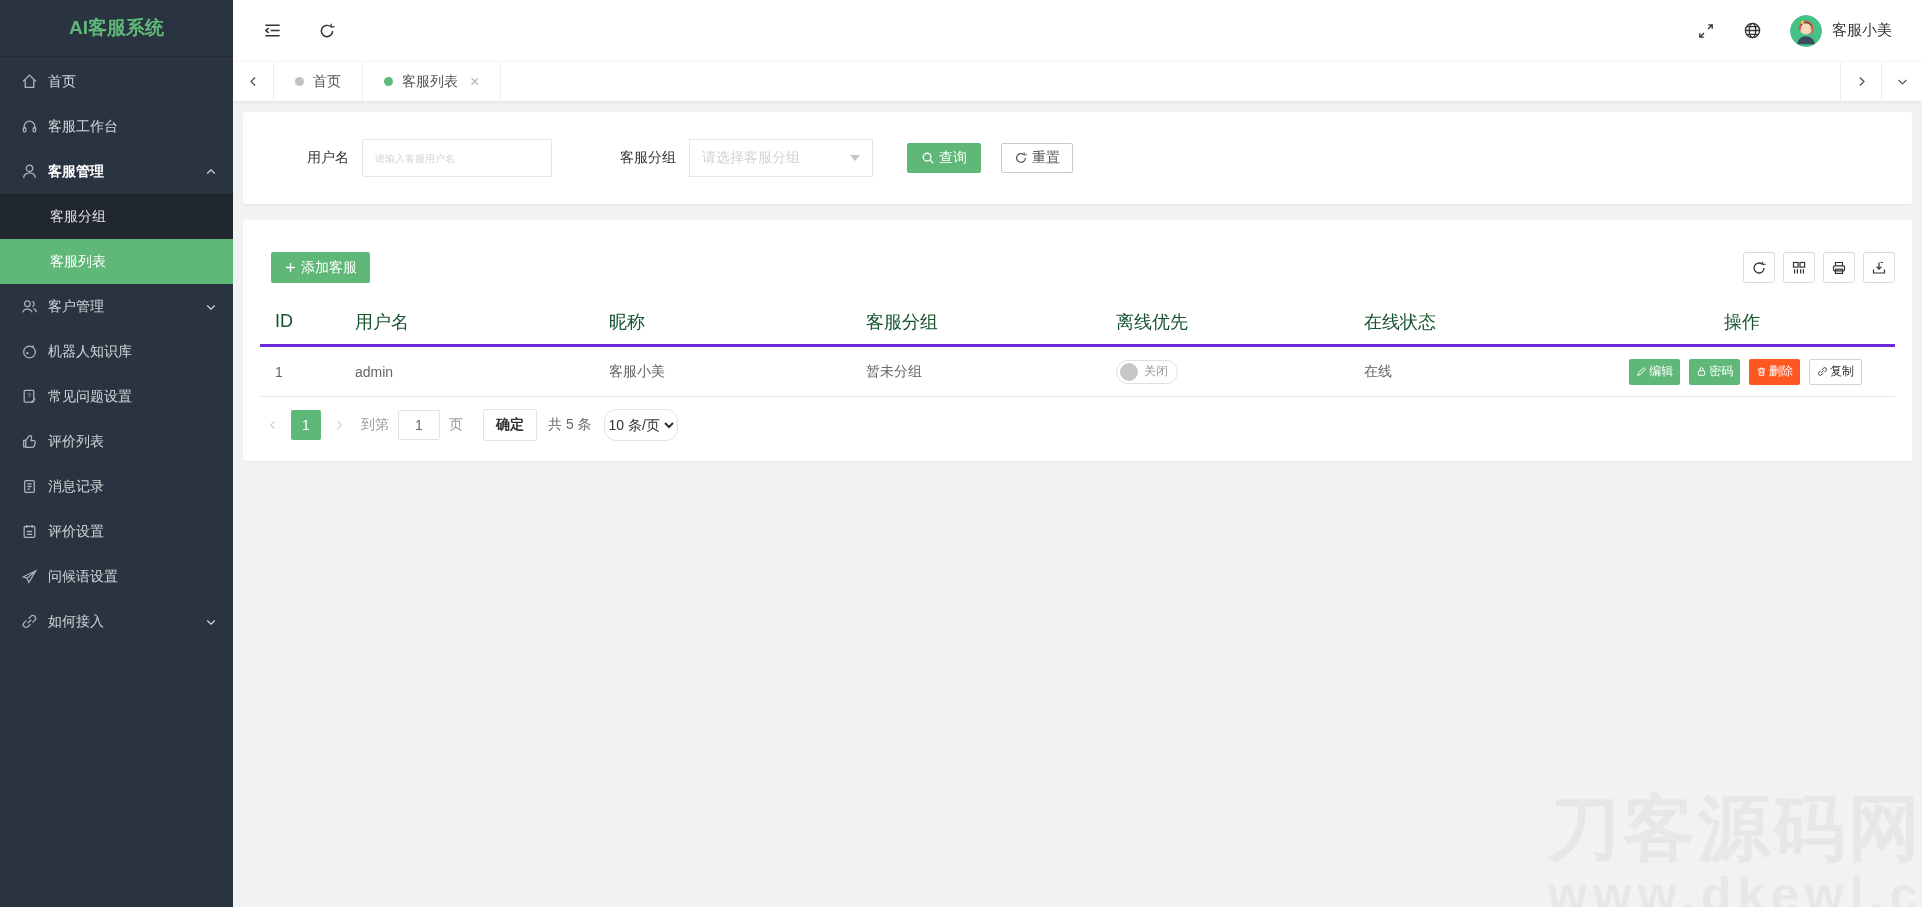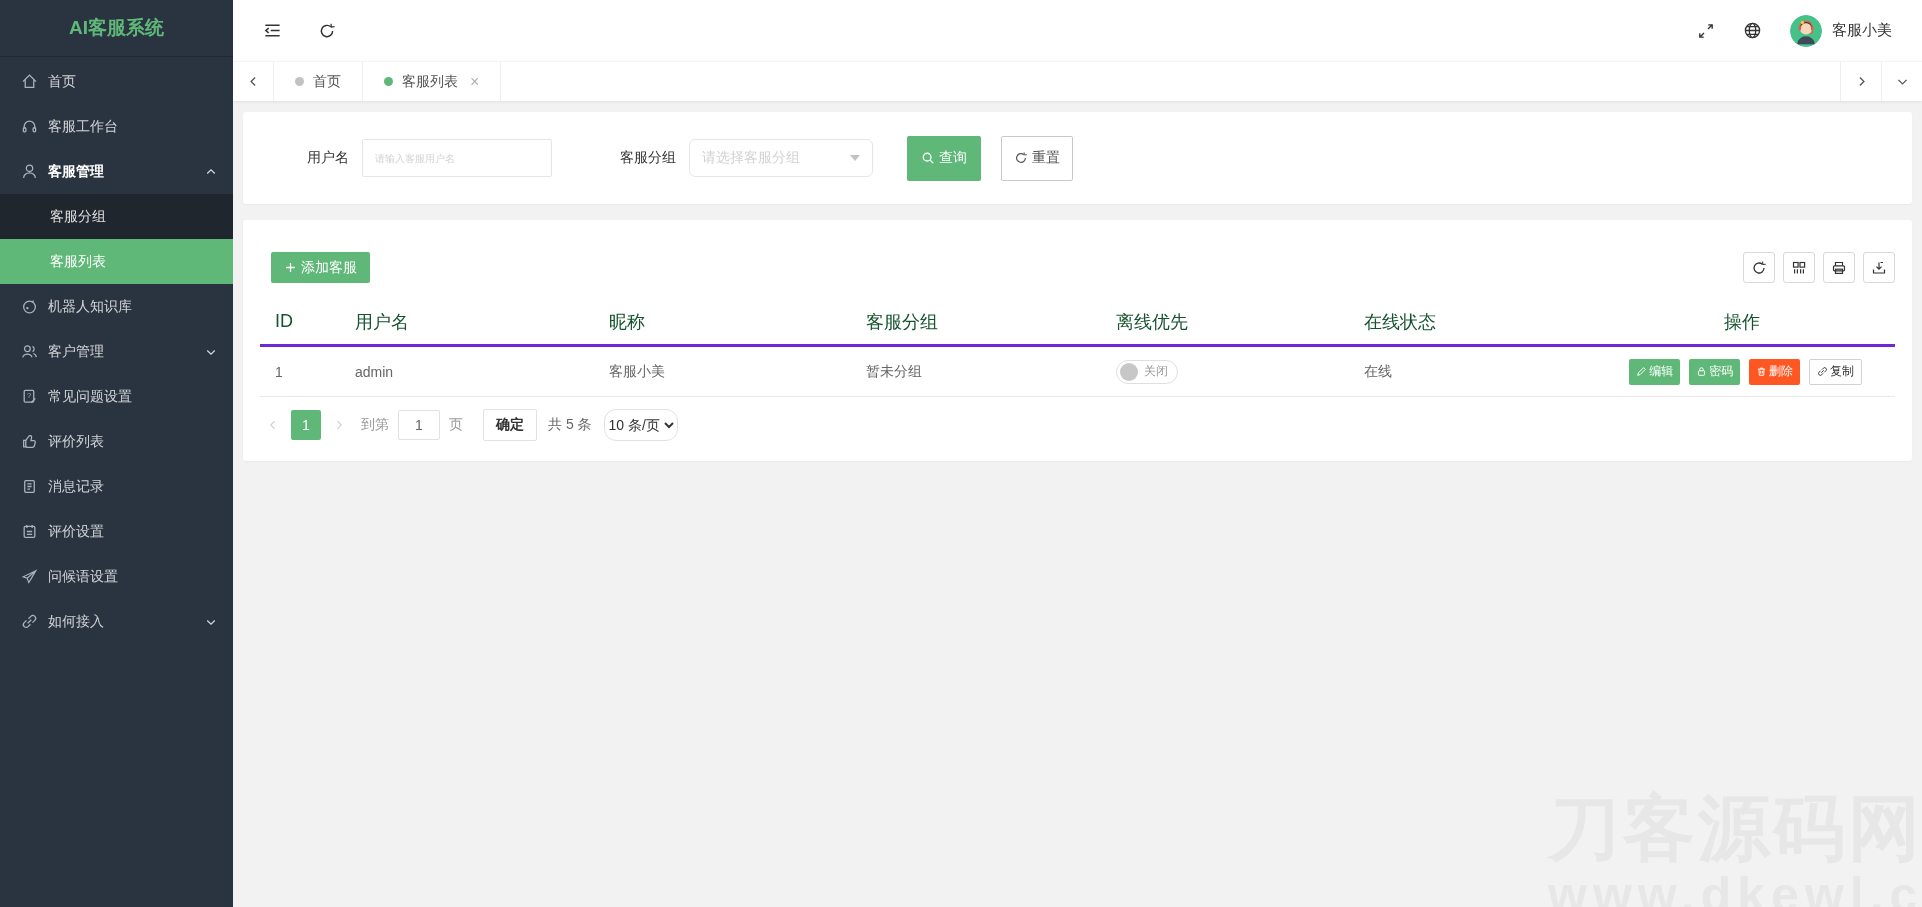--- a/index.html
+++ b/index.html
@@ -46,25 +46,25 @@
 
   
   .content{position:absolute;left:233px;top:100px;right:0;bottom:0;padding:12px 10px;box-sizing:border-box;z-index:1;}
   .card{background:#fff;border-radius:3px;box-shadow:0 1px 2px rgba(0,0,0,.04);}
 
   .search-card{height:92px;display:flex;align-items:center;padding-left:64px;margin-bottom:16px;}
   .form-label{color:#333;font-size:14px;margin-right:13px;}
   .input{width:190px;height:38px;border:1px solid #e6e6e6;border-radius:2px;padding:0 12px;
     font-size:10px;color:#666;box-sizing:border-box;outline:none;margin-right:68px;}
   .input::placeholder{color:#d2d2d2;}
-  .select-box{width:184px;height:38px;border:1px solid #e6e6e6;border-radius:6px;display:flex;align-items:center;
+  .select-box{width:184px;height:38px;border:1px solid #e6e6e6;border-radius:0;display:flex;align-items:center;
     padding:0 12px;color:#d2d2d2;box-sizing:border-box;margin-right:34px;cursor:pointer;position:relative;}
   .caret{position:absolute;right:12px;width:0;height:0;border-left:5px solid transparent;
     border-right:5px solid transparent;border-top:6px solid #c2c2c2;}
-  .btn{height:45px;border:none;border-radius:2px;font-size:14px;display:inline-flex;align-items:center;
+  .btn{height:30px;border:none;border-radius:2px;font-size:14px;display:inline-flex;align-items:center;
     justify-content:center;cursor:pointer;gap:4px;}
   .btn-primary{background:#5FB878;color:#fff;padding:0 14px;}
   .btn-plain{background:#fff;border:1px solid #c9c9c9;color:#555;padding:0 12px;margin-left:20px;}
 
   .table-card{padding:32px 17px 20px;box-sizing:border-box;}
   .toolbar-row{display:flex;align-items:flex-start;margin-bottom:16px;}
   .add-btn{height:31px;padding:0 13px;margin-left:11px;}
   .tool-btns{margin-left:auto;display:flex;gap:8px;}
   .tool-btn{width:32px;height:31px;border:1px solid #d9d9d9;border-radius:3px;background:#fff;
     display:flex;align-items:center;justify-content:center;color:#333;cursor:pointer;padding:0;}
@@ -151,42 +151,42 @@
       </div>
 
       <div class="submenu">
         <div class="submenu-item">客服分组</div>
         <div class="submenu-item active">客服列表</div>
       </div>
 
       <div class="menu-item">
         <span class="micon">
           <svg width="17" height="17" viewBox="0 0 16 16" fill="none" stroke="currentColor" stroke-width="1.2">
-              <circle cx="8" cy="8.5" r="5.5"></circle>
-              <circle cx="6" cy="9.5" r="1.1" fill="currentColor" stroke="none"></circle>
-              <path d="M10.5 4 l1.5 -1.5"></path>
-            </svg>
-        </span>
-        <span class="mlabel">机器人知识库</span>
-      </div>
-
-      <div class="menu-item">
-        <span class="micon">
-          <svg width="17" height="17" viewBox="0 0 16 16" fill="none" stroke="currentColor" stroke-width="1.2">
               <circle cx="6" cy="5.5" r="2.7"></circle>
               <path d="M1.6 13.5 a4.6 4.2 0 0 1 8.8 0"></path>
               <path d="M10.8 3.2 a2.7 2.7 0 0 1 0 4.9 M11.6 9.9 a4.5 4 0 0 1 2.8 3.4"></path>
             </svg>
         </span>
         <span class="mlabel">客户管理</span>
         <span class="chev">
           <svg width="12" height="12" viewBox="0 0 16 16" fill="none" stroke="currentColor" stroke-width="1.6">
               <path d="M3 6 l5 5 5 -5"></path>
             </svg>
         </span>
+      </div>
+
+      <div class="menu-item">
+        <span class="micon">
+          <svg width="17" height="17" viewBox="0 0 16 16" fill="none" stroke="currentColor" stroke-width="1.2">
+              <circle cx="8" cy="8.5" r="5.5"></circle>
+              <circle cx="6" cy="9.5" r="1.1" fill="currentColor" stroke="none"></circle>
+              <path d="M10.5 4 l1.5 -1.5"></path>
+            </svg>
+        </span>
+        <span class="mlabel">机器人知识库</span>
       </div>
 
       <div class="menu-item">
         <span class="micon">
           <svg width="17" height="17" viewBox="0 0 16 16" fill="none" stroke="currentColor" stroke-width="1.2">
               <rect x="3" y="2.2" width="9" height="11" rx="1"></rect>
               <text x="7.5" y="9.6" font-size="7" fill="currentColor" stroke="none" text-anchor="middle">?</text>
               <path d="M9.5 13.8 l4 -4"></path>
             </svg>
         </span>

